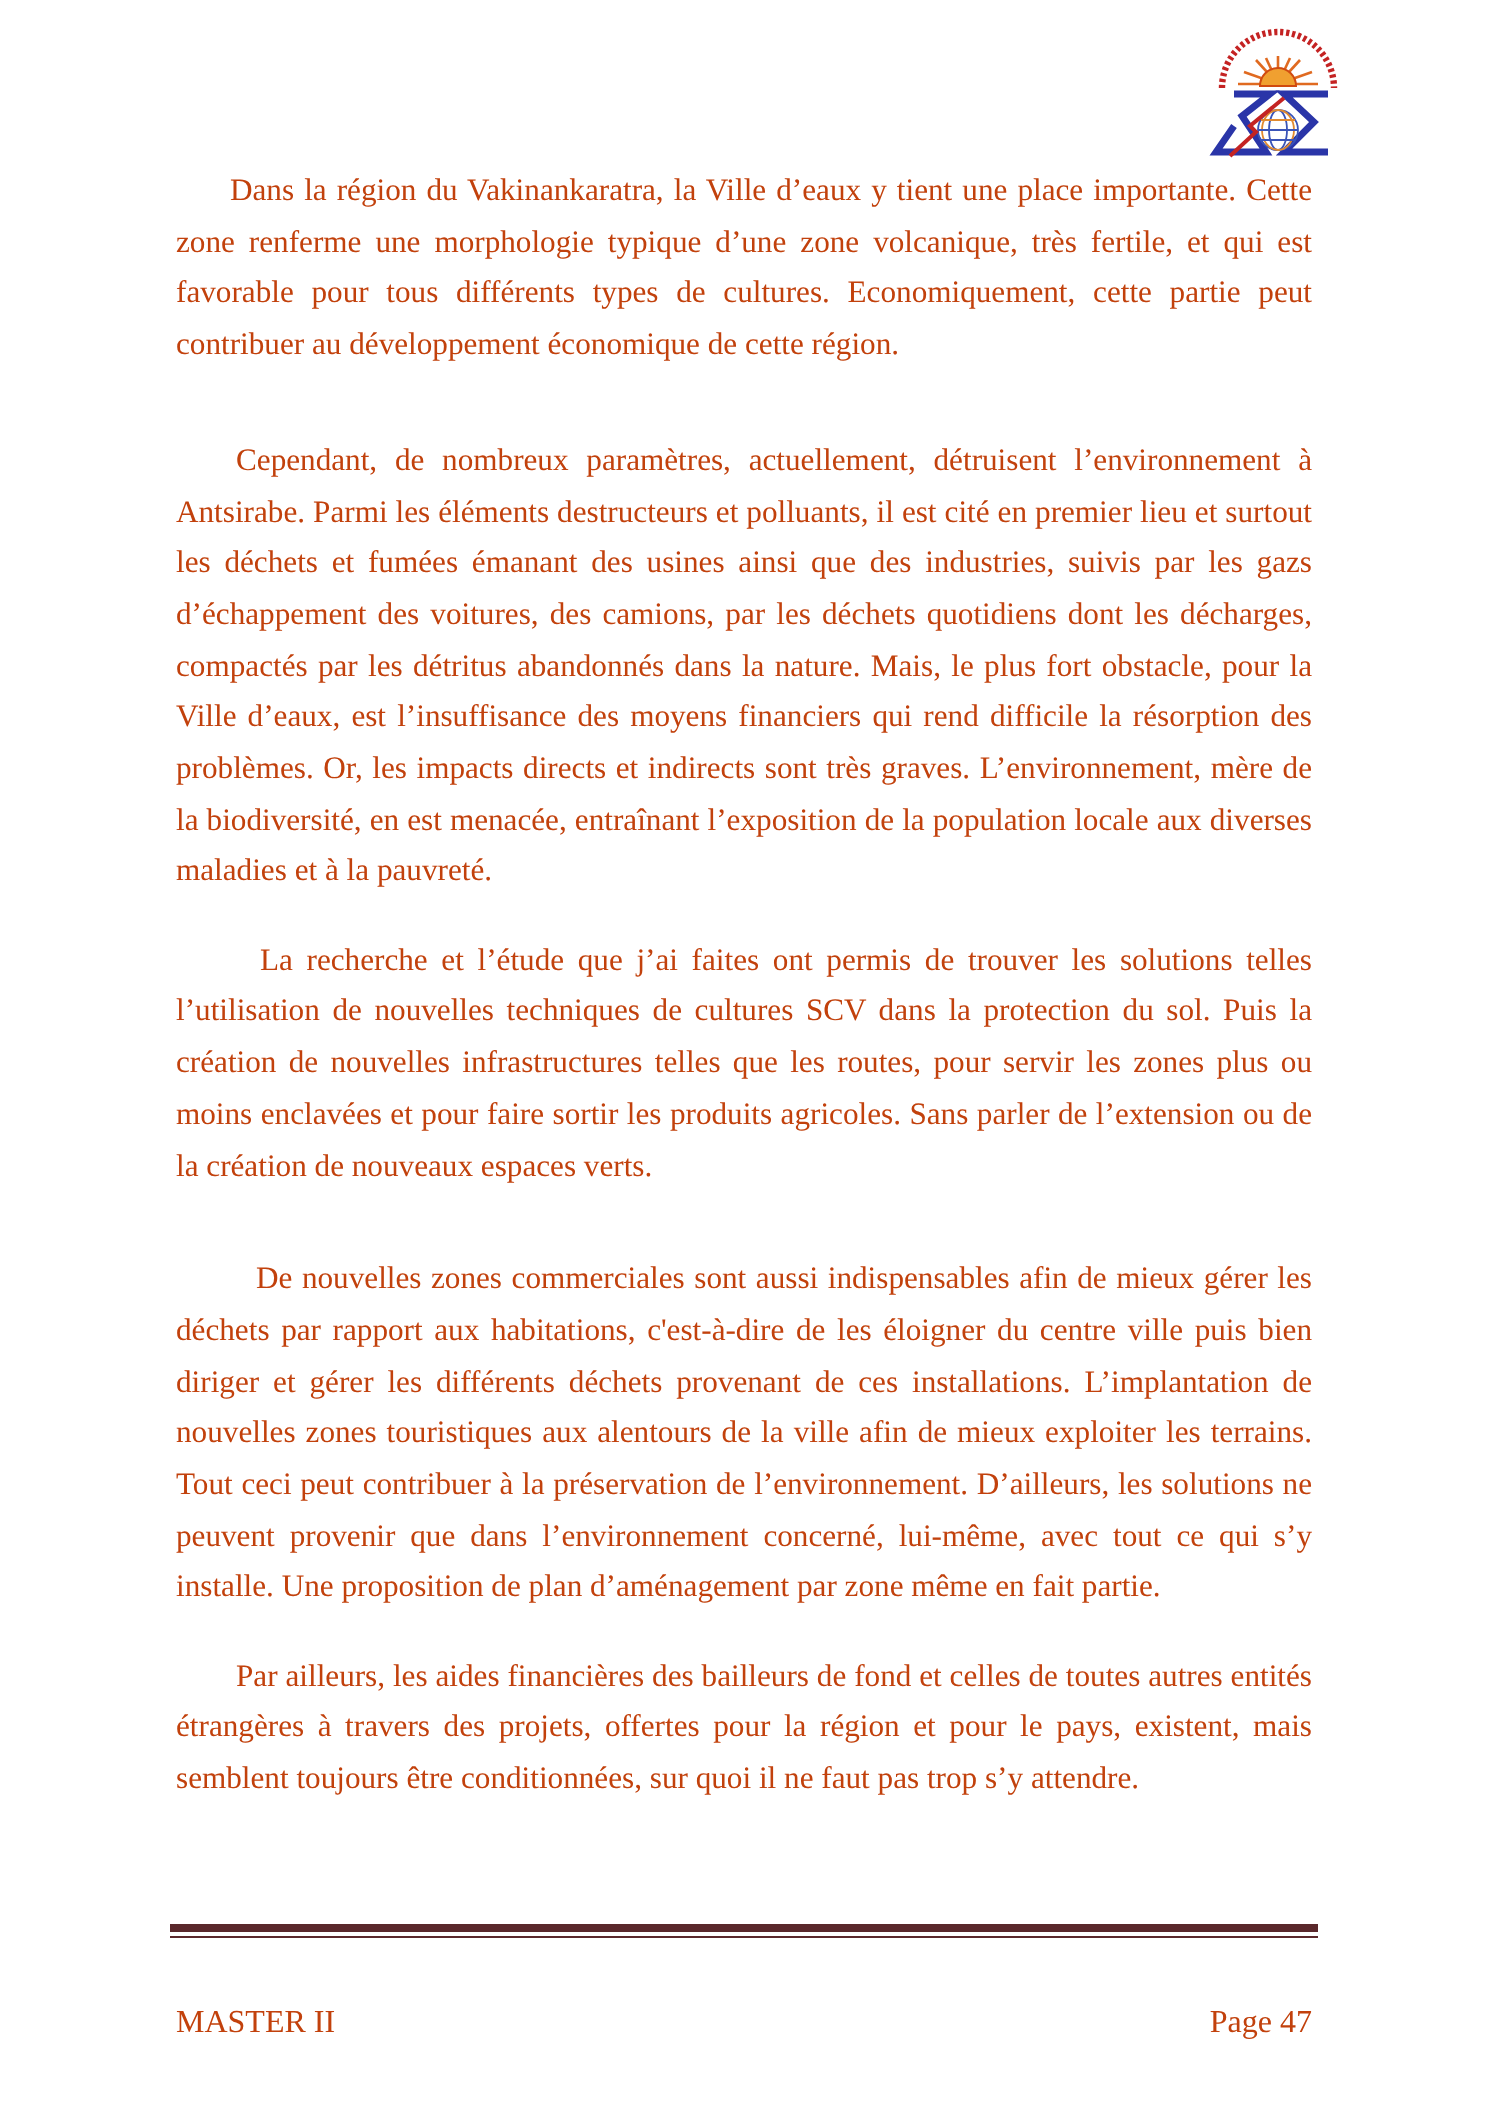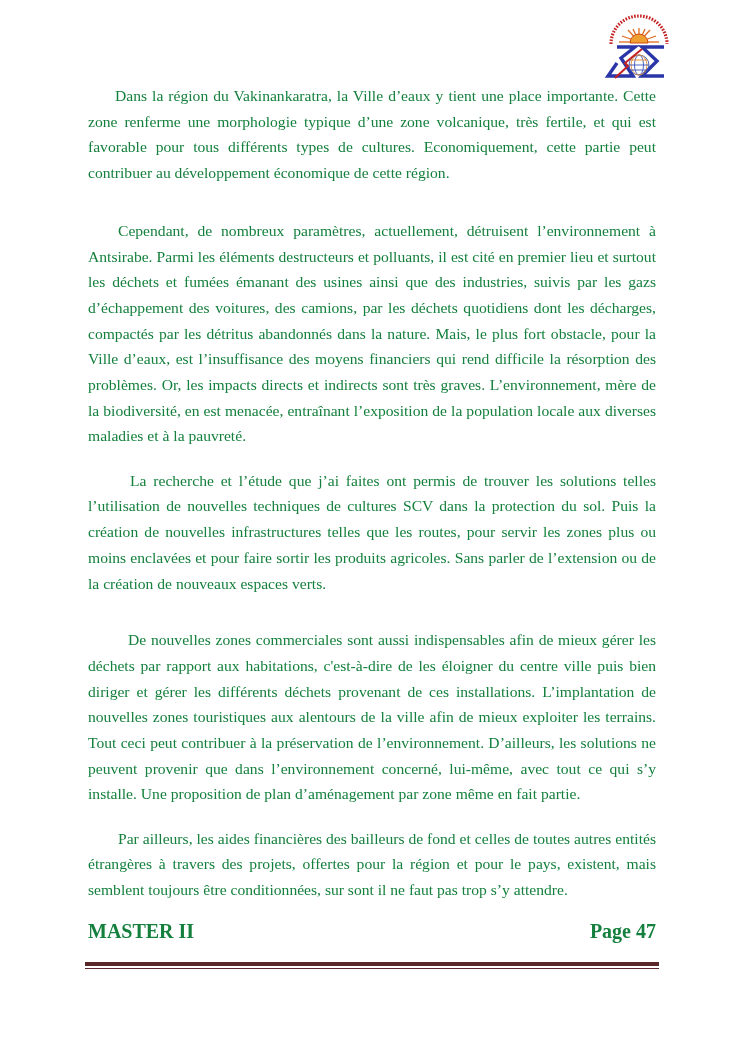--- a/index.html
+++ b/index.html
@@ -2,21 +2,21 @@
 <html lang="fr"><head>
 <meta charset="utf-8">
 <style>
   html, body { margin: 0; padding: 0; background: #ffffff; }
   .page {
     position: relative;
     width: 744px;
     height: 1053px;
     background: #ffffff;
     font-family: "Liberation Serif", "DejaVu Serif", serif;
-    color: #15803d;
+    color: #c2410c;
     overflow: hidden;
   }
   .logo {
     position: absolute;
     left: 600px;
     top: 8px;
     width: 78px;
     height: 74px;
   }
   .content {
@@ -41,27 +41,26 @@
     left: 85px;
     top: 962px;
     width: 574px;
     height: 2px;
     border-top: 4px solid #5a282b;
     border-bottom: 1px solid #5a282b;
   }
   .footer-row {
     position: absolute;
     left: 88px;
-    top: 920px;
+    top: 1001px;
     width: 568px;
     display: flex;
     justify-content: space-between;
-    font-size: 20px;
+    font-size: 16px;
     line-height: 22px;
-    font-weight: bold;
   }
 </style>
 </head>
 <body>
 
 <div class="page">
 
   <svg class="logo" viewBox="0 0 78 74" aria-hidden="true">
 
     <path d="M 11 36 A 28 28 0 0 1 67 36" fill="none" stroke="#c42323" stroke-width="3.2" stroke-dasharray="1.6 1.4"></path>
@@ -98,21 +97,21 @@
     </g>
 
     <path d="M 15 70 L 28 58 L 25 55 L 42 41" fill="none" stroke="#c42323" stroke-width="2"></path>
   </svg>
 
   <div class="content">
     <p class="para p0">Dans la région du Vakinankaratra, la Ville d’eaux y tient une place importante. Cette zone renferme une morphologie typique d’une zone volcanique, très fertile, et qui est favorable pour tous différents types de cultures. Economiquement, cette partie peut contribuer au développement économique de cette région.</p>
     <p class="para p1">Cependant, de nombreux paramètres, actuellement, détruisent l’environnement à Antsirabe. Parmi les éléments destructeurs et polluants, il est cité en premier lieu et surtout les déchets et fumées émanant des usines ainsi que des industries, suivis par les gazs d’échappement des voitures, des camions, par les déchets quotidiens dont les décharges, compactés par les détritus abandonnés dans la nature. Mais, le plus fort obstacle, pour la Ville d’eaux, est l’insuffisance des moyens financiers qui rend difficile la résorption des problèmes. Or, les impacts directs et indirects sont très graves. L’environnement, mère de la biodiversité, en est menacée, entraînant l’exposition de la population locale aux diverses maladies et à la pauvreté.</p>
     <p class="para p2">La recherche et l’étude que j’ai faites ont permis de trouver les solutions telles l’utilisation de nouvelles techniques de cultures SCV dans la protection du sol. Puis la création de nouvelles infrastructures telles que les routes, pour servir les zones plus ou moins enclavées et pour faire sortir les produits agricoles. Sans parler de l’extension ou de la création de nouveaux espaces verts.</p>
     <p class="para p3">De nouvelles zones commerciales sont aussi indispensables afin de mieux gérer les déchets par rapport aux habitations, c'est-à-dire de les éloigner du centre ville puis bien diriger et gérer les différents déchets provenant de ces installations. L’implantation de nouvelles zones touristiques aux alentours de la ville afin de mieux exploiter les terrains. Tout ceci peut contribuer à la préservation de l’environnement. D’ailleurs, les solutions ne peuvent provenir que dans l’environnement concerné, lui-même, avec tout ce qui s’y installe. Une proposition de plan d’aménagement par zone même en fait partie.</p>
-    <p class="para p4">Par ailleurs, les aides financières des bailleurs de fond et celles de toutes autres entités étrangères à travers des projets, offertes pour la région et pour le pays, existent, mais semblent toujours être conditionnées, sur sont il ne faut pas trop s’y attendre.</p>
+    <p class="para p4">Par ailleurs, les aides financières des bailleurs de fond et celles de toutes autres entités étrangères à travers des projets, offertes pour la région et pour le pays, existent, mais semblent toujours être conditionnées, sur quoi il ne faut pas trop s’y attendre.</p>
   </div>
 
   <div class="footer-rule"></div>
   <div class="footer-row">
     <span>MASTER II</span>
     <span>Page 47</span>
   </div>
 
 </div>
 

